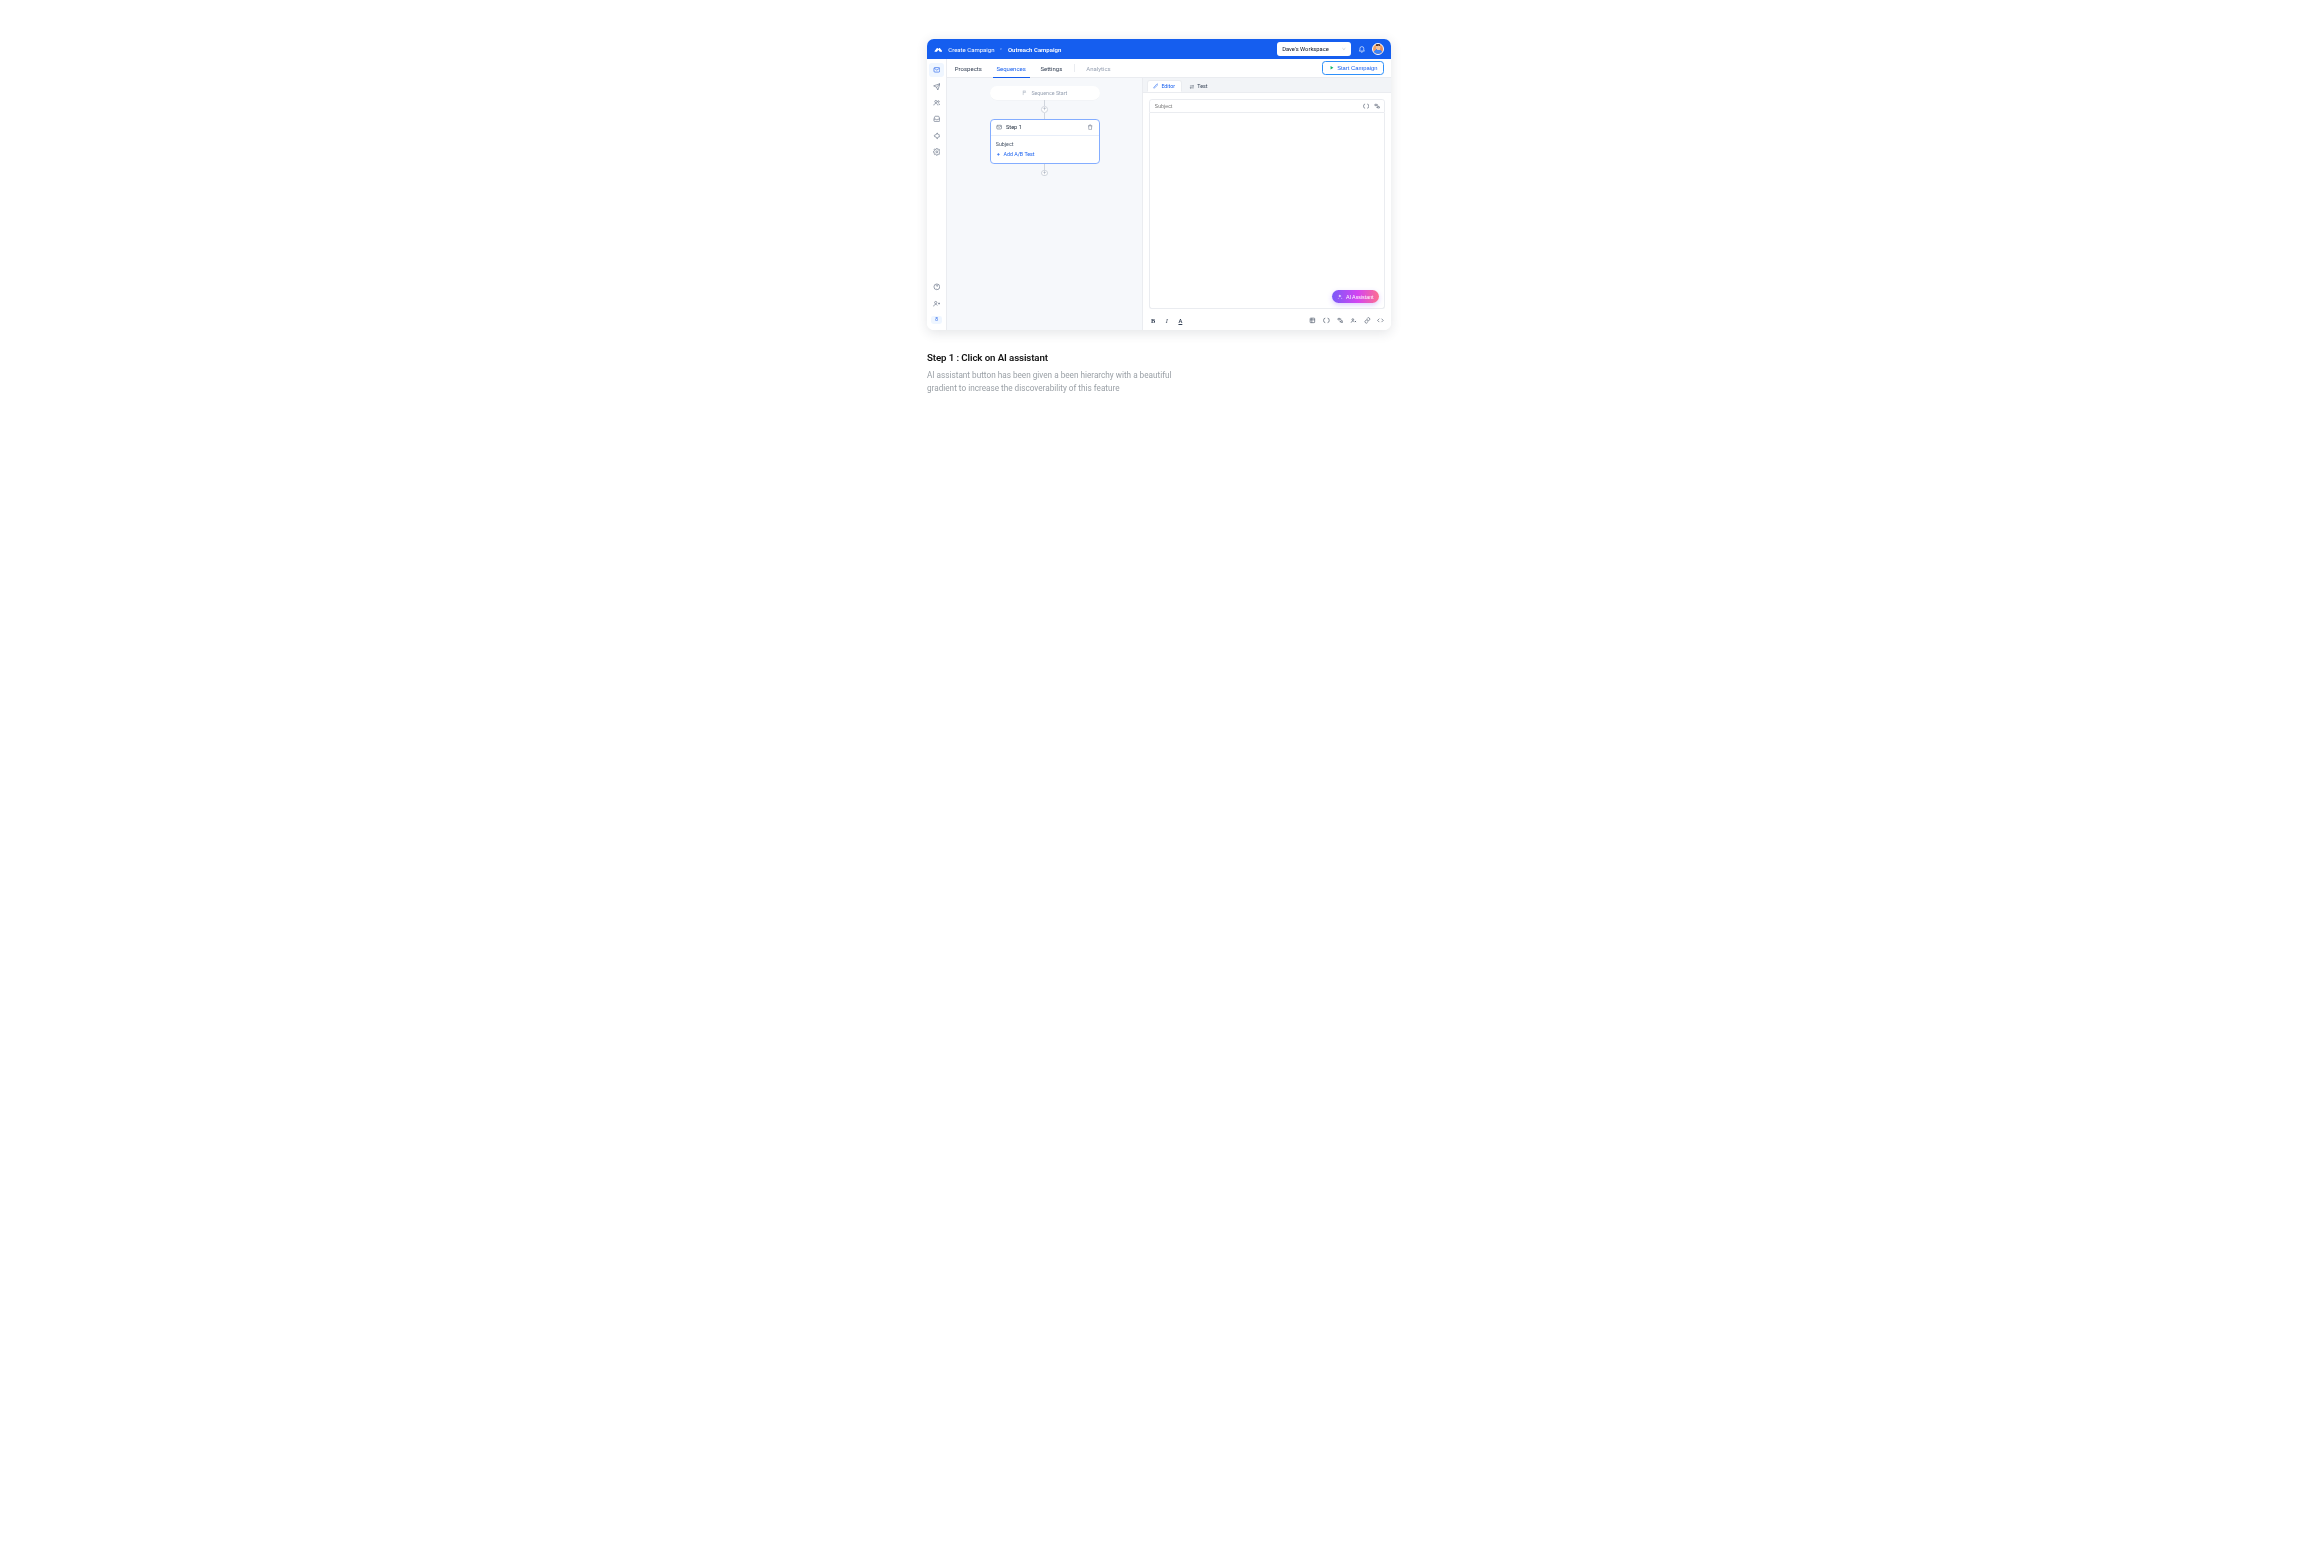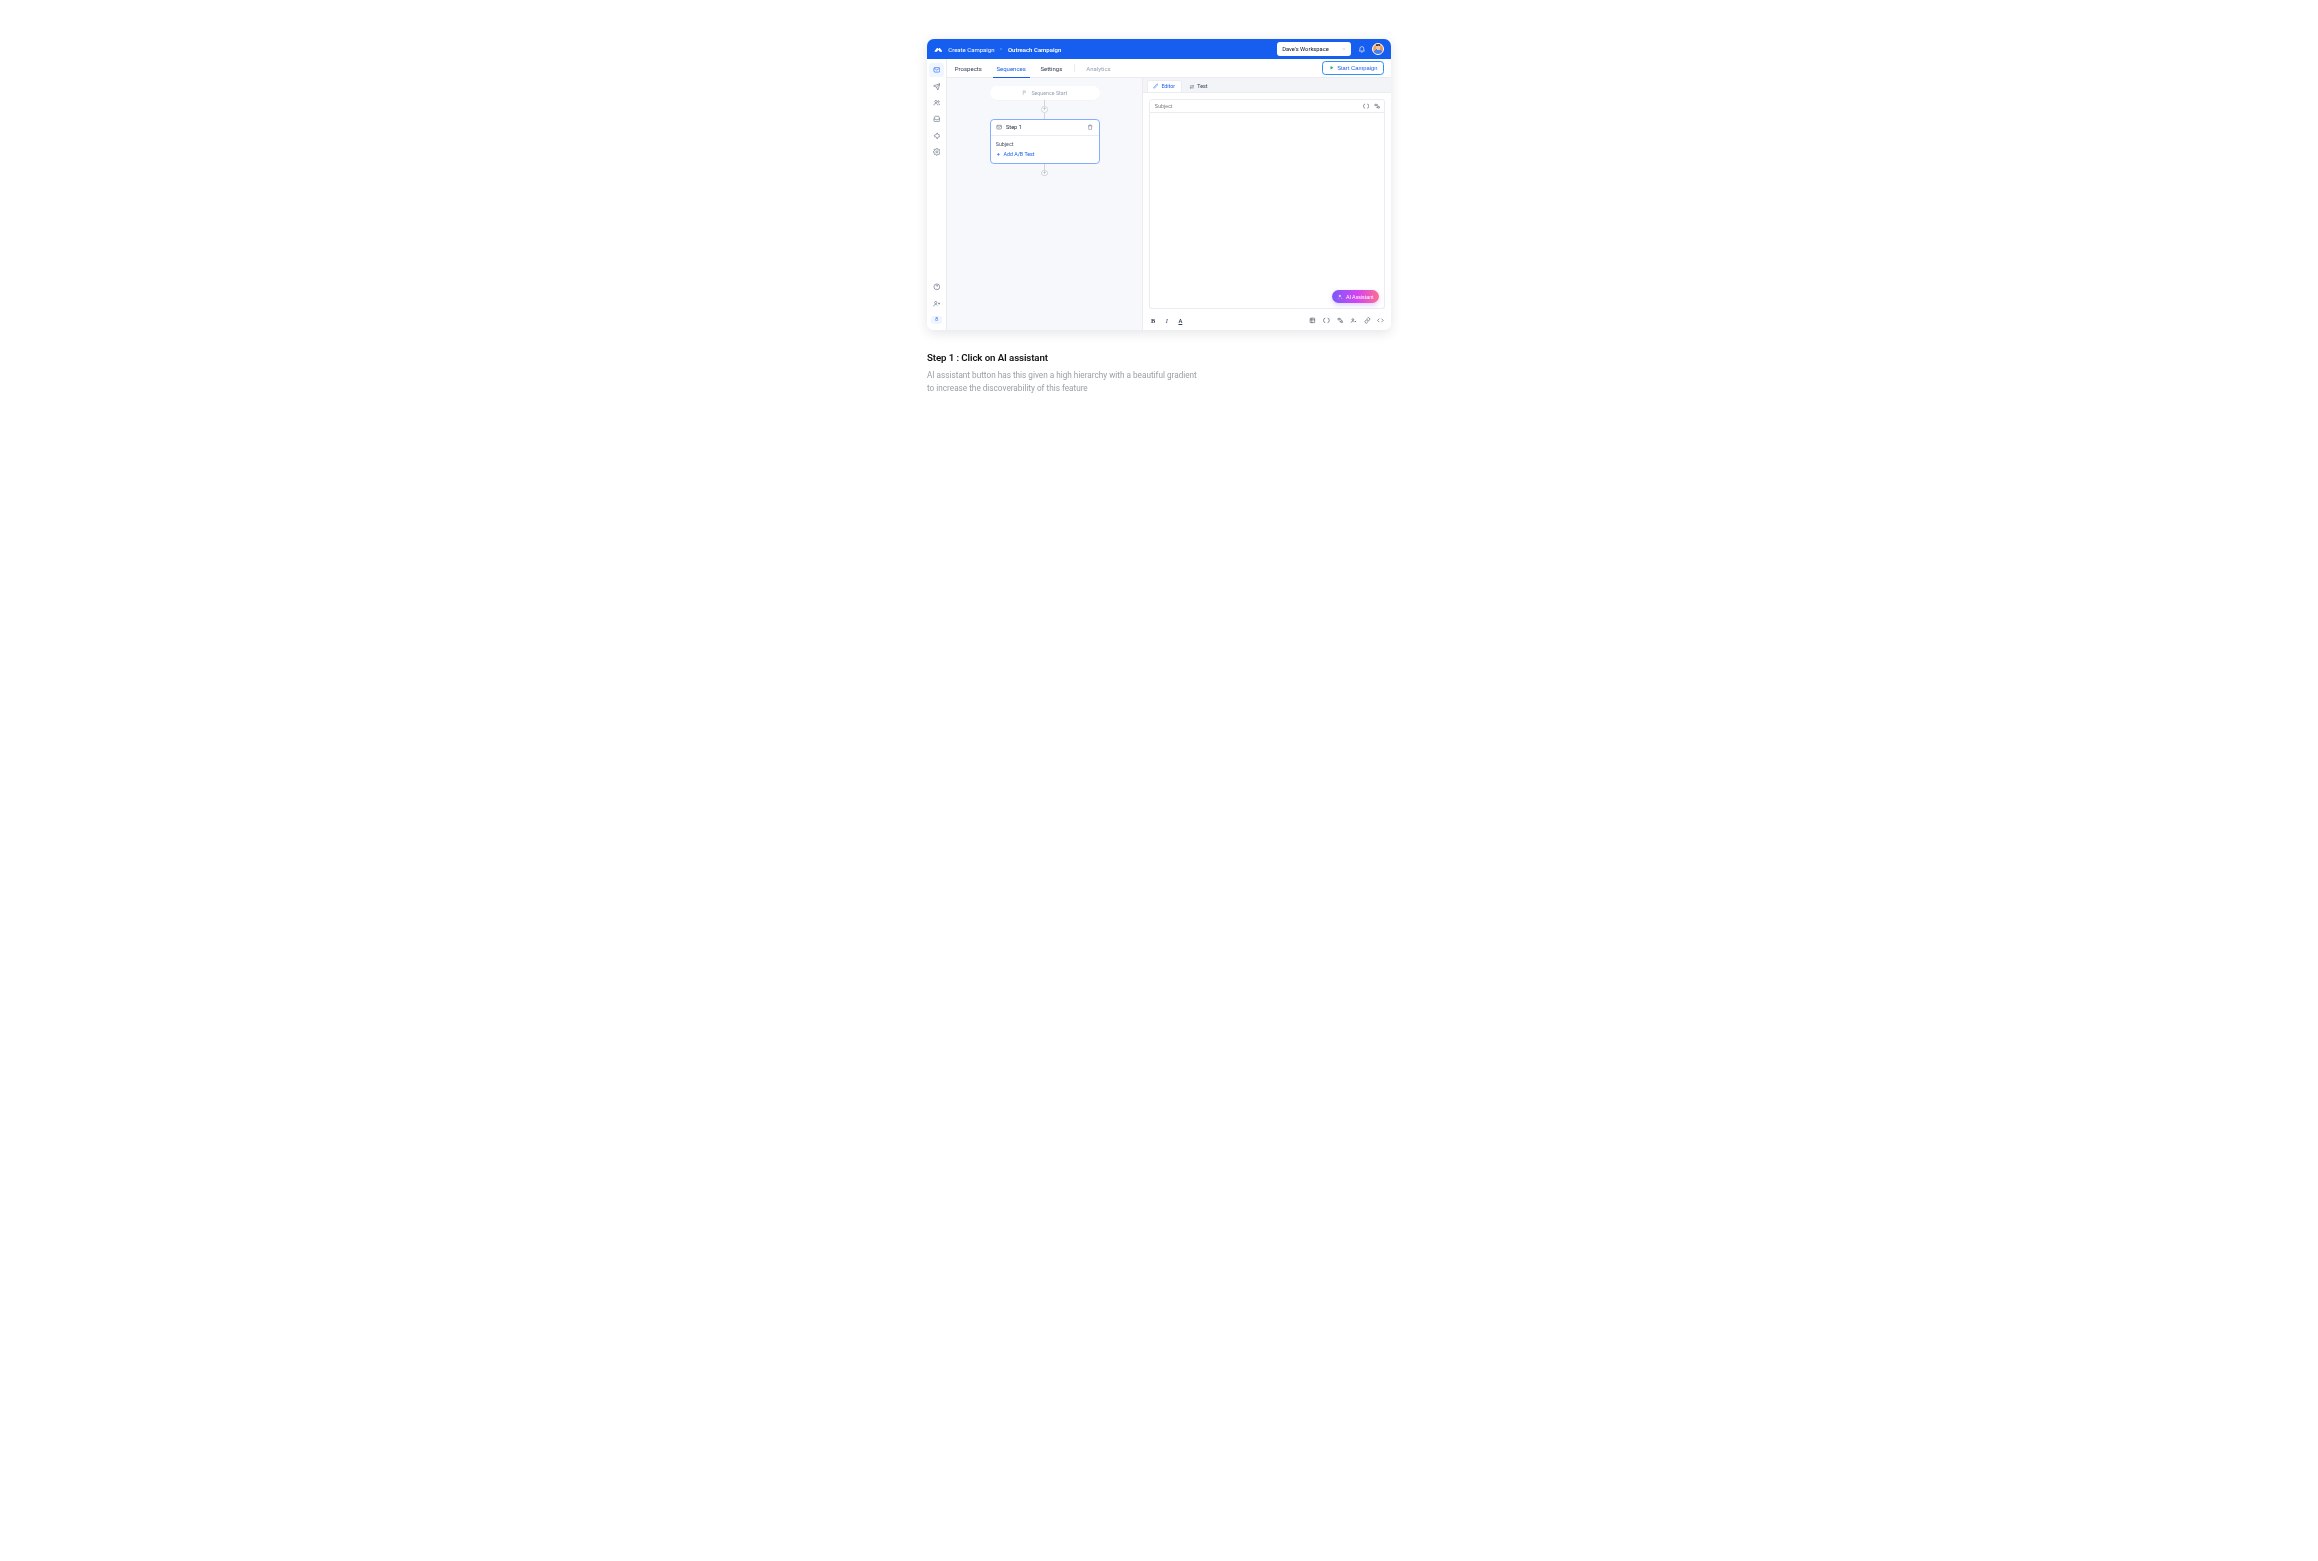--- a/index.html
+++ b/index.html
@@ -495,15 +495,15 @@
             </span>
           </div>
         </div>
       </div>
     </div>
   </div>
 </div>
 
 <div class="annot">
   <h3>Step 1 : Click on AI assistant</h3>
-  <p>AI assistant button  has this given a high hierarchy with a beautiful gradient to increase the discoverability of this feature</p>
+  <p>AI assistant button  has been given a been hierarchy with a beautiful gradient to increase the discoverability of this feature</p>
 </div>
 
 
 </body></html>

